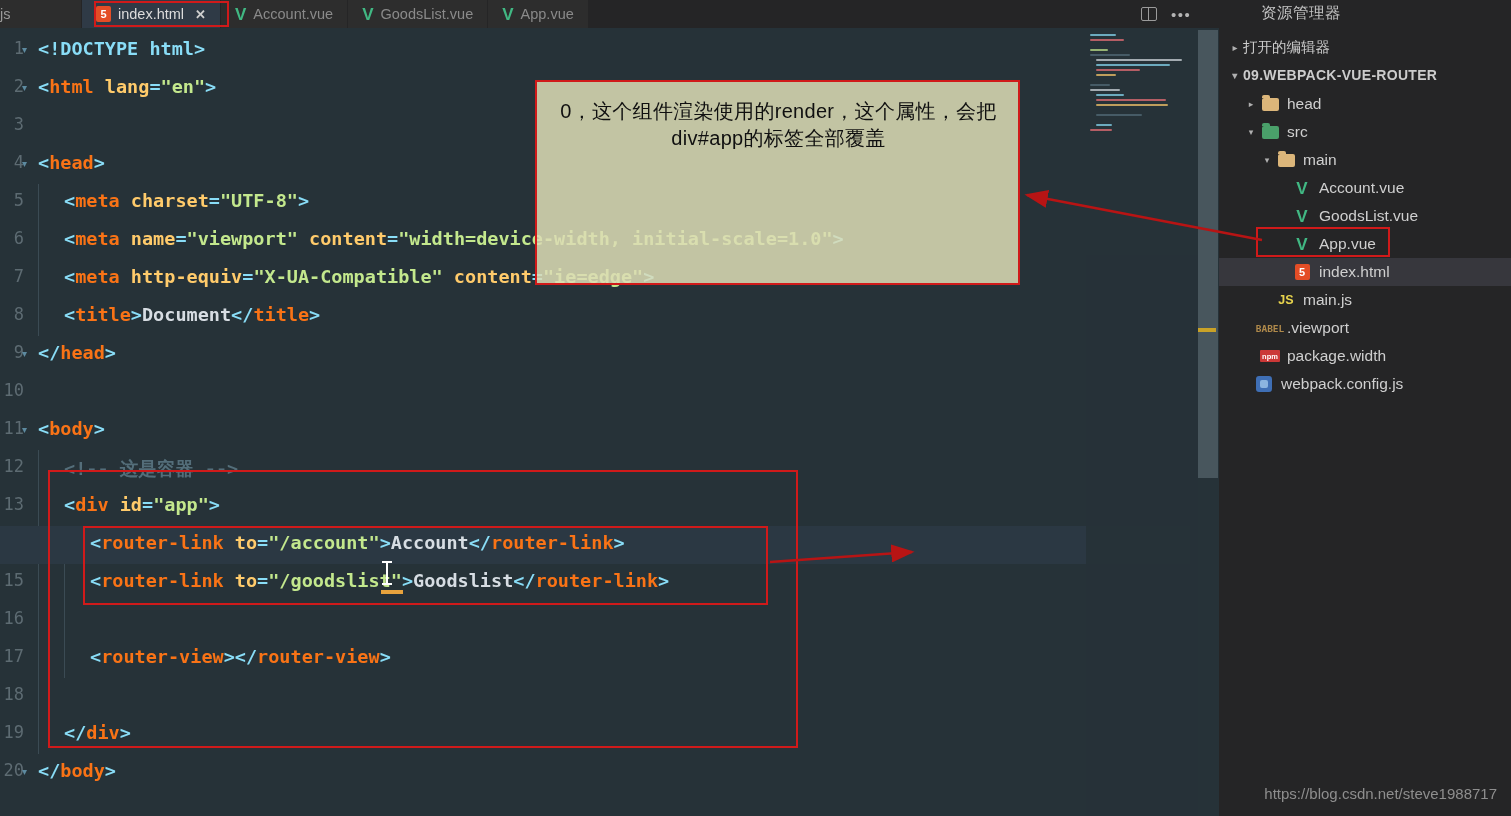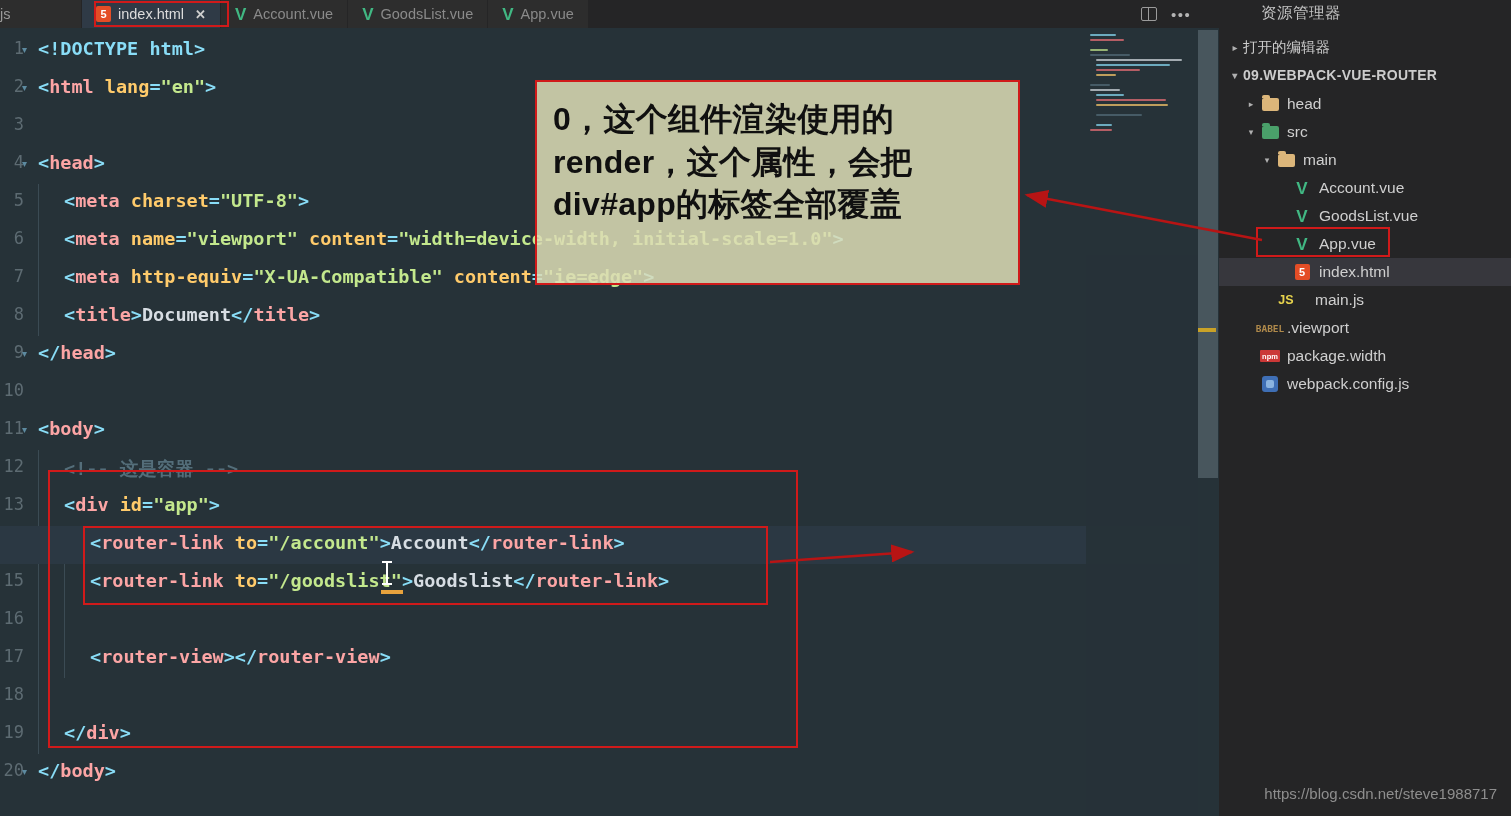--- a/index.html
+++ b/index.html
@@ -77,21 +77,21 @@
   }
   .indentline {
     position: absolute; width: 1px; background: #3b4b54;
   }
   .code {
     position: absolute; left: 38px; top: 0; width: 1100px;
     font-family: "DejaVu Sans Mono", monospace;
     font-size: 18.5px; font-weight: bold; white-space: pre;
   }
   .cl { position: absolute; left: 0; }
-  .t-tag { color: #fca5a5; }
+  .t-tag { color: #f97316; }
   .t-punc { color: #89ddf7; }
   .t-attr { color: #ffcb6b; }
   .t-str { color: #c3e88d; }
   .t-txt { color: #d7dde3; }
   .t-doctype { color: #89ddf7; }
   .t-comment { color: #546e7a; }
 
   .linehl {
     position: absolute; left: 0; width: 1190px; height: 38px;
     background: #2b3843;
@@ -181,22 +181,23 @@
     font-size: 15px; color: #8e8e8e;
   }
 
   
   .note {
     position: absolute; background: #dcdcb4; border: 2.5px solid #d01a1a;
     color: #101010; z-index: 20;
     font-family: "Liberation Sans", sans-serif;
   }
   .note-text {
-    font-size: 32px; line-height: 1.33; font-weight: bold;
+    font-size: 20px; line-height: 1.33; font-weight: normal;
     letter-spacing: .3px;
+    text-align: center;
   }
   #note0 { left: 535px; top: 80px; width: 485px; height: 205px; }
   #note0 .note-text { padding: 16px 14px 0 16px; }
   #note0.semi { background: rgba(220,220,180,0.86); }
   #note1 { left: 917px; top: 507px; width: 389px; height: 96px; }
   #note1 .note-text { padding: 11px 12px 0 14px; }
 
   
   .codebox {
     position: absolute; border: 2px solid #d01a1a; z-index: 12; pointer-events: none;
@@ -381,37 +382,37 @@
           <span class="f-ico">
             <span class="ico-html5">5</span>
           </span>
           <span style="margin-left: 6px;">index.html</span>
         </div>
         <div class="tree-row" style="top: 286px; padding-left: 40px;">
           <span class="twisty"></span>
           <span class="f-ico">
             <span class="ico-js">JS</span>
           </span>
-          <span style="margin-left: 18px;">main.js</span>
+          <span style="margin-left: 6px;">main.js</span>
         </div>
         <div class="tree-row" style="top: 314px; padding-left: 24px;">
           <span class="twisty"></span>
           <span class="f-ico">
             <span class="ico-babel">BABEL</span>
           </span>
           <span style="margin-left: 6px;">.viewport</span>
         </div>
         <div class="tree-row" style="top: 342px; padding-left: 24px;">
           <span class="twisty"></span>
           <span class="f-ico">
             <span class="ico-npm">npm</span>
           </span>
           <span style="margin-left: 6px;">package.width</span>
         </div>
-        <div class="tree-row" style="top: 370px; padding-left: 24px;">
+        <div class="tree-row" style="top: 370px; padding-left: 18px;">
           <span class="twisty"></span>
           <span class="f-ico">
             <span class="ico-wp"></span>
           </span>
           <span style="margin-left: 6px;">webpack.config.js</span>
         </div>
       </div>
 
     <div class="watermark">https://blog.csdn.net/steve1988717</div>
   </div>

